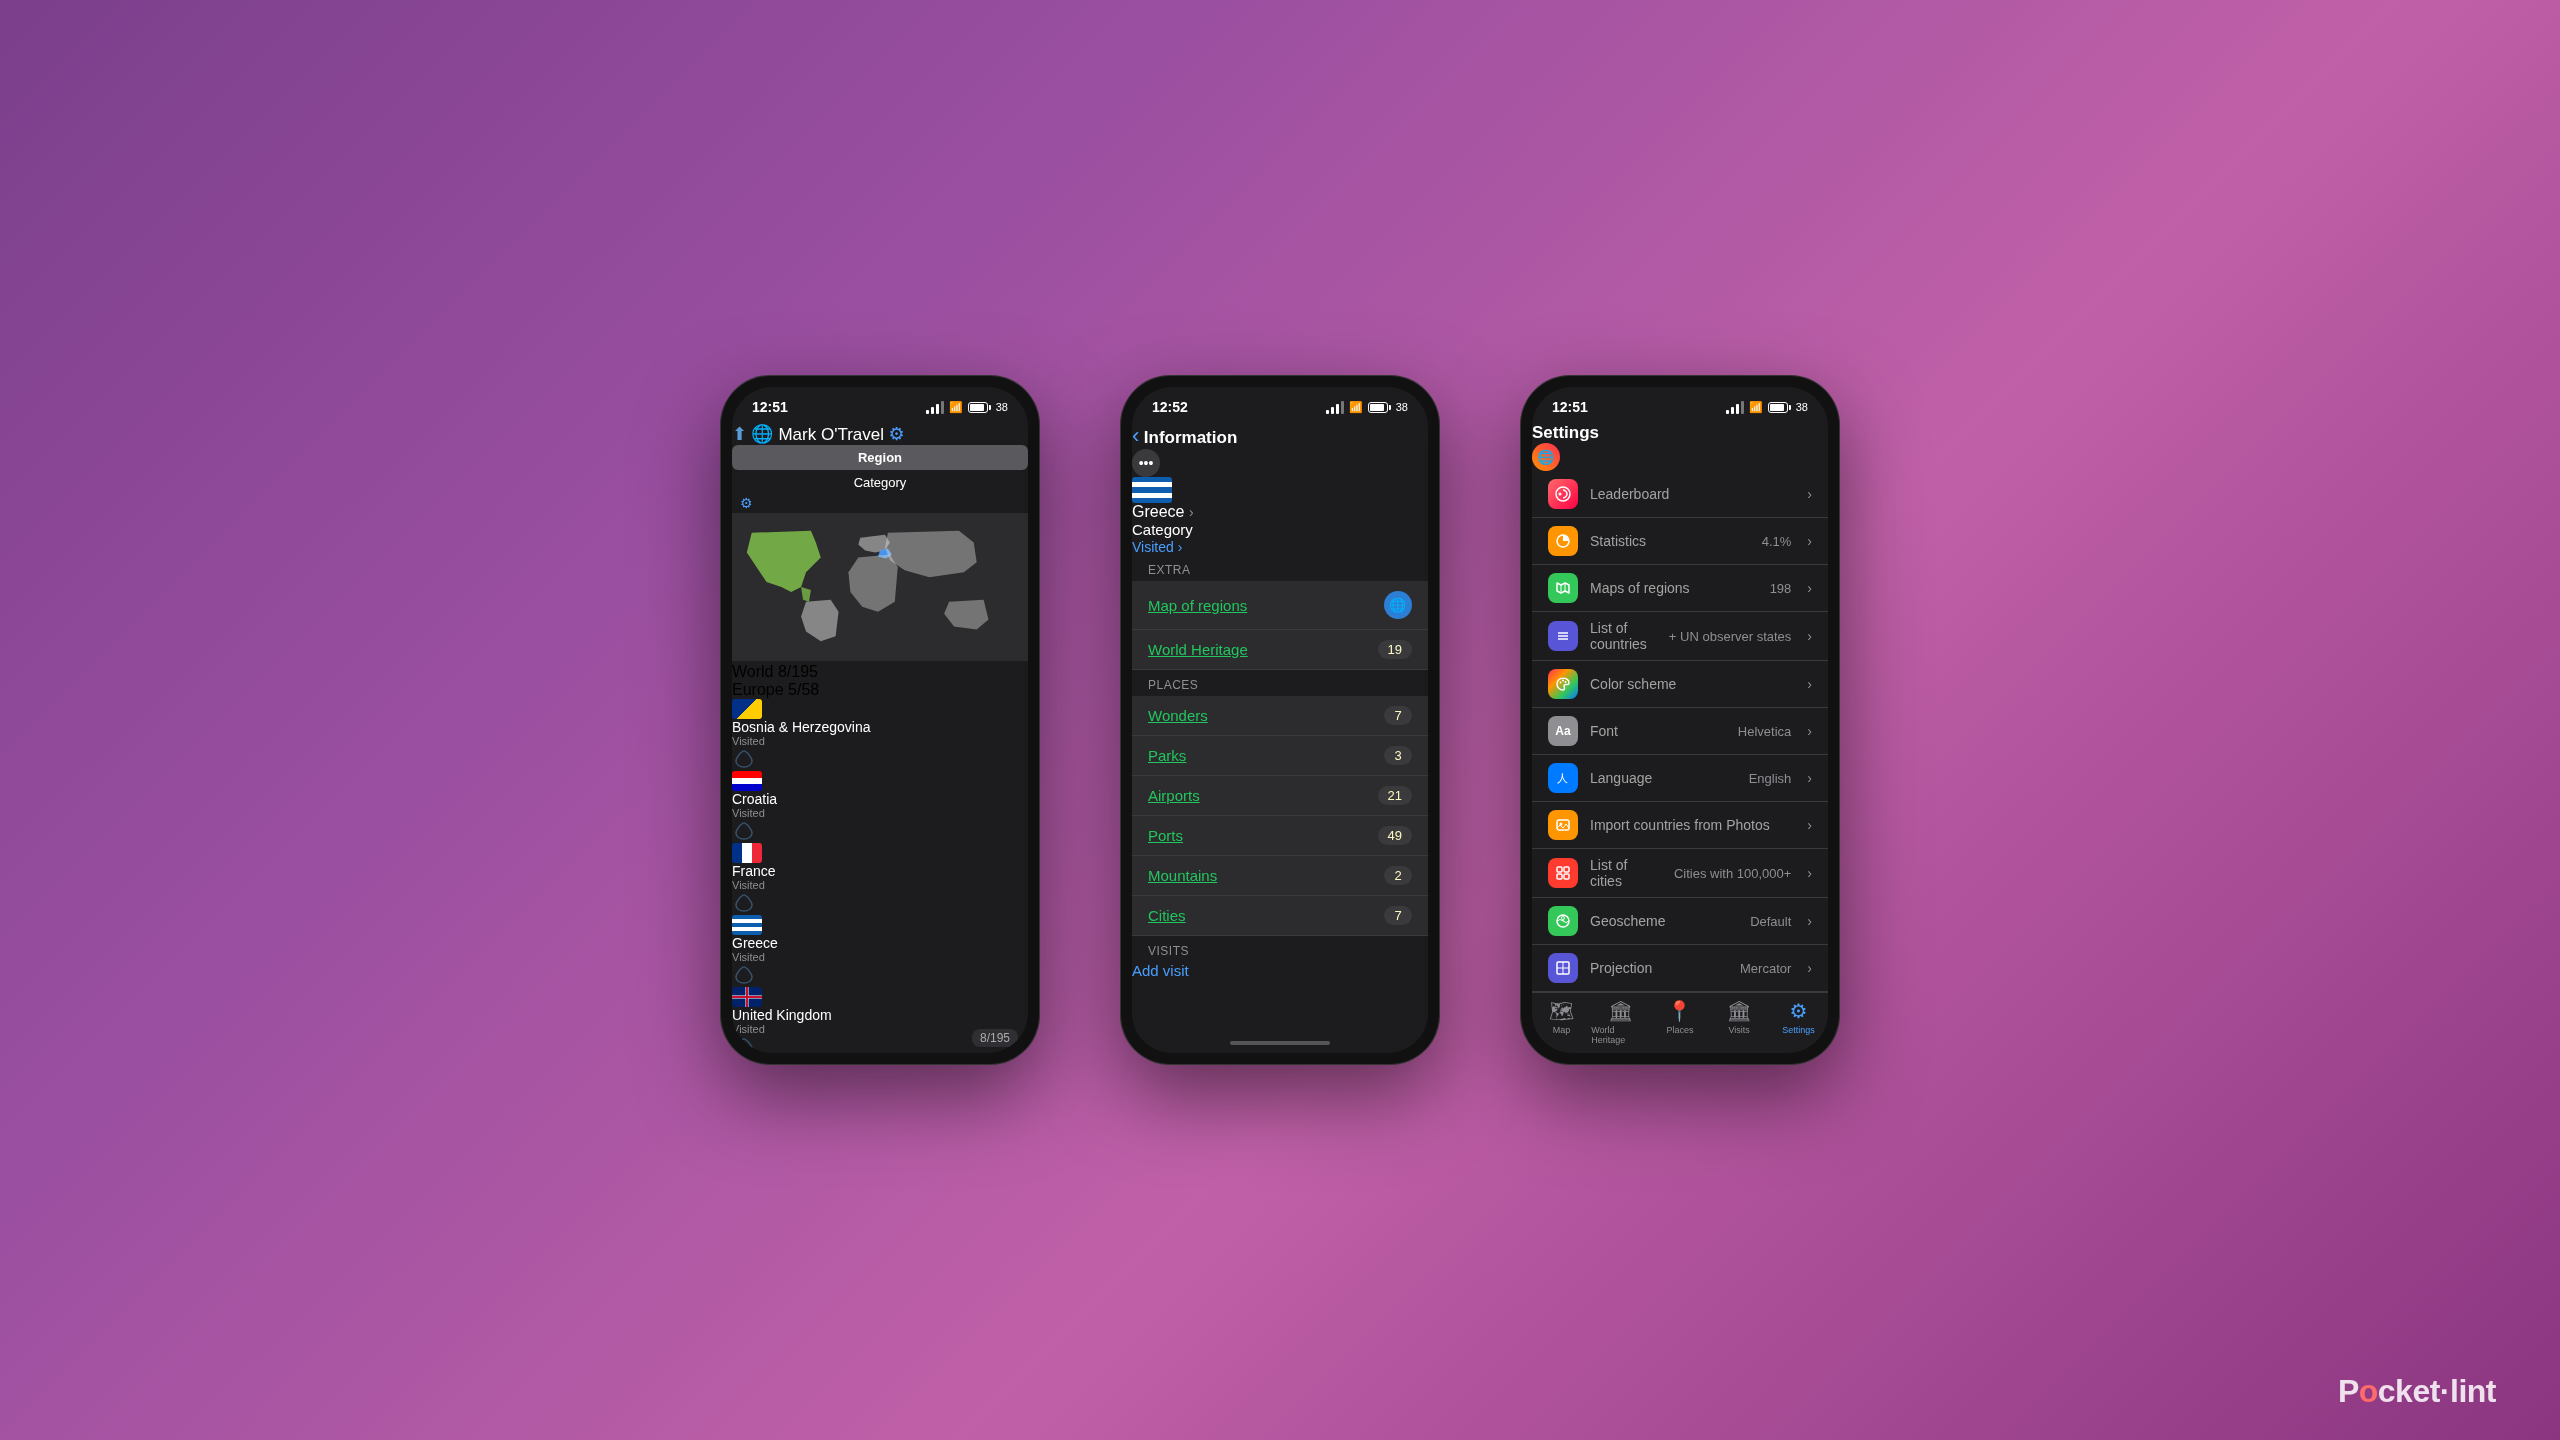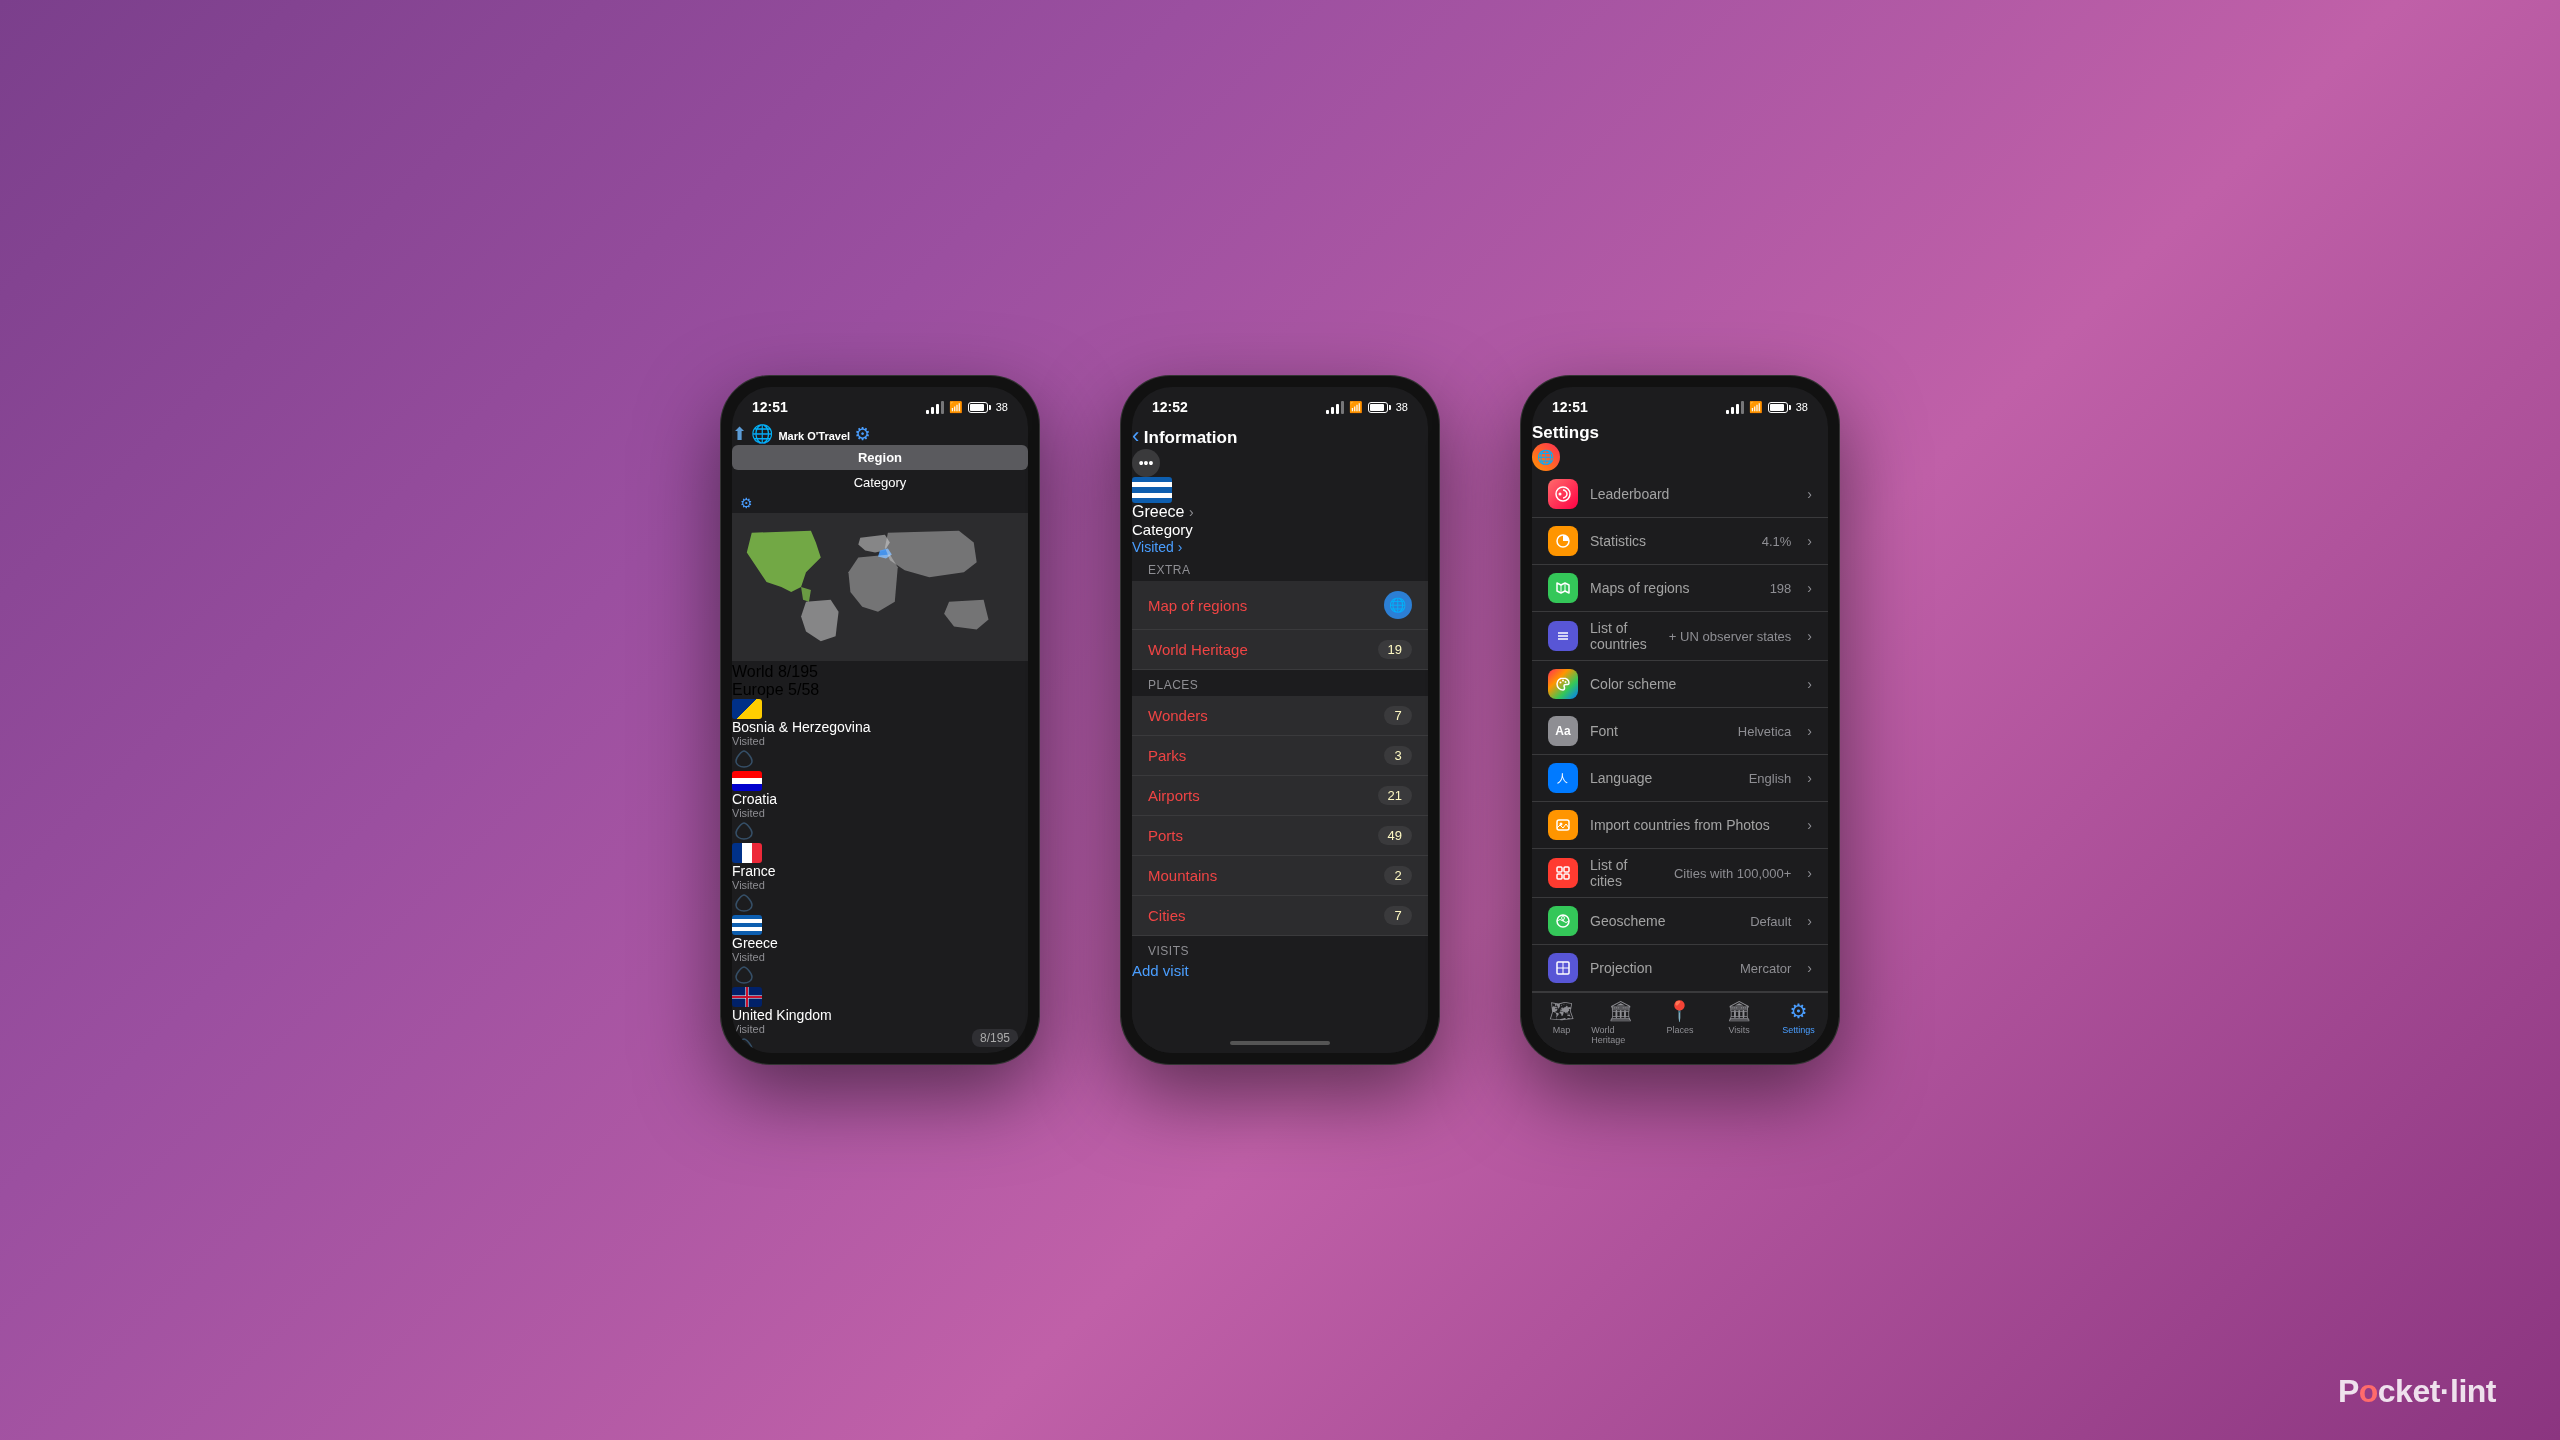--- a/index.html
+++ b/index.html
@@ -101,22 +101,22 @@
       background: #fff;
       border-radius: 0 1px 1px 0;
     }
     .phone1 .nav-icon {
       color: #5b9bd5;
       font-size: 18px;
     }
     .phone1 .app-title {
       flex: 1;
       text-align: left;
-      font-size: 11px;
-      font-weight: 700;
+      font-size: 17px;
+      font-weight: 400;
       color: #fff;
     }
     .segment-btn {
       flex: 1;
       text-align: center;
       padding: 5px 8px;
       font-size: 13px;
       color: #fff;
       border-radius: 6px;
       cursor: pointer;
@@ -251,21 +251,22 @@
       display: flex;
       align-items: center;
       justify-content: space-between;
       padding: 10px 16px;
       background: #2c2c2e;
       border-bottom: 0.5px solid #3a3a3c;
       flex-shrink: 0;
     }
     .info-row-label {
       font-size: 15px;
-      color: #ef4444;
+      color: #22c55e;
+      text-decoration: underline;
     }
     .info-row-value {
       display: flex;
       align-items: center;
       gap: 6px;
     }
     .badge {
       background: #3a3a3c;
       border-radius: 12px;
       padding: 2px 10px;

